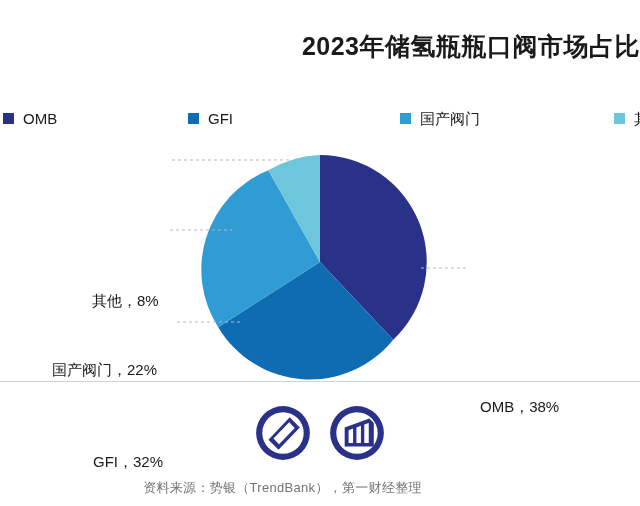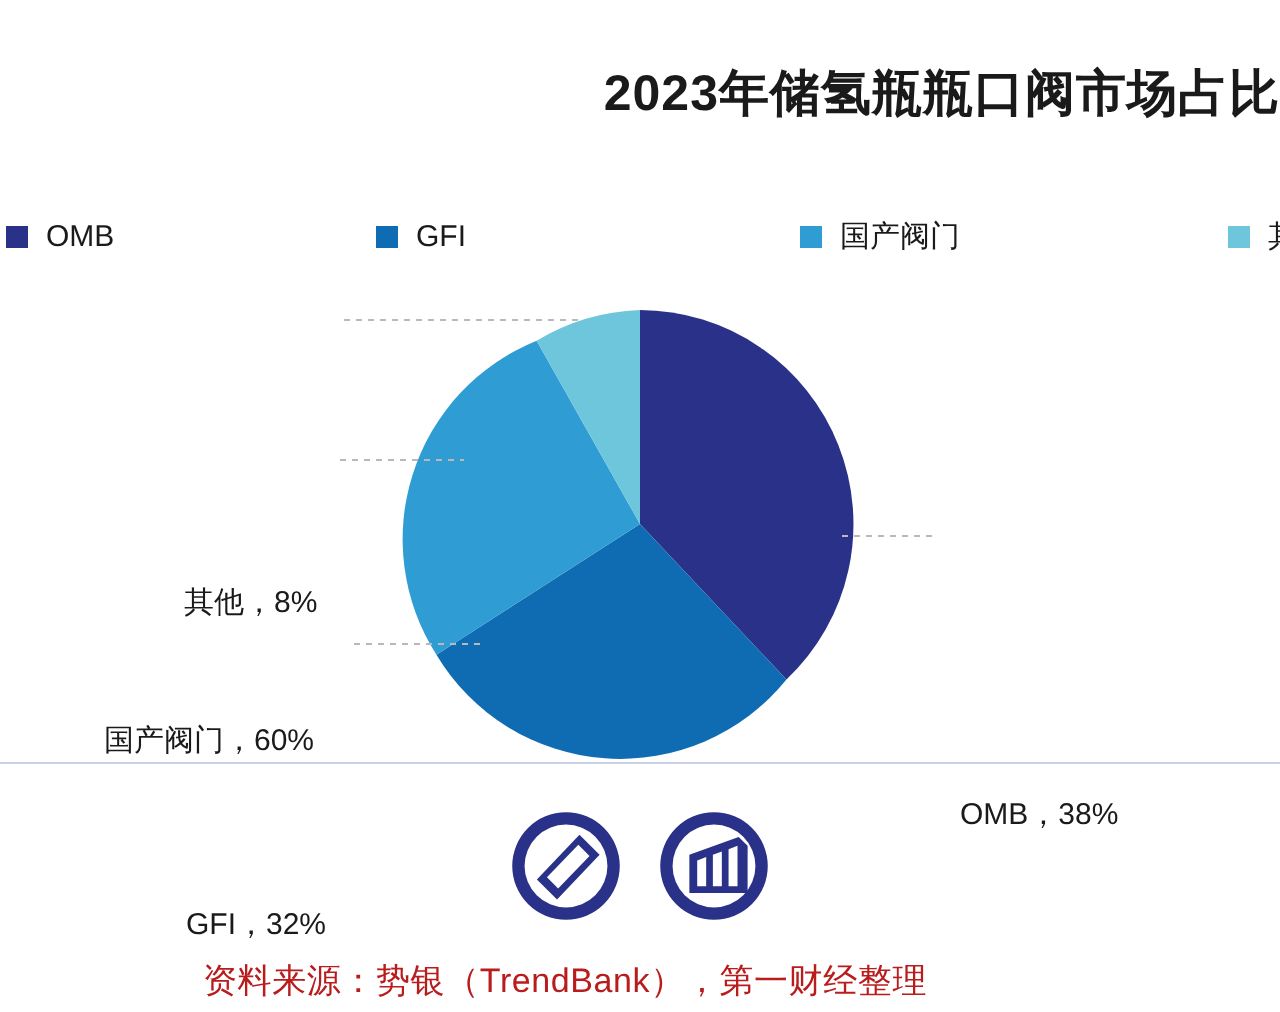--- a/index.html
+++ b/index.html
@@ -108,22 +108,22 @@
     gap: 18px;
   }
 
   
   .source {
     position: absolute;
     left: 0;
     top: 479px;
     width: 565px;
     text-align: center;
-    font-size: 17px;
-    color: #b91c1c;
+    font-size: 13px;
+    color: #737373;
     letter-spacing: 0.3px;
   }
 </style>
 </head>
 <body>
 
 <div class="chart-title">2023年储氢瓶瓶口阀市场占比</div>
 
 <div class="legend">
 
@@ -163,21 +163,21 @@
 
     <g stroke="#b9b9b9" stroke-width="1" stroke-dasharray="3,3" fill="none">
       <line x1="172" y1="20" x2="292" y2="20"></line>
       <line x1="170" y1="90" x2="232" y2="90"></line>
       <line x1="177" y1="182" x2="240" y2="182"></line>
       <line x1="421" y1="128" x2="466" y2="128"></line>
     </g>
   </svg>
 
   <div class="callout co-other">其他，8%</div>
-  <div class="callout co-dom">国产阀门，60%</div>
+  <div class="callout co-dom">国产阀门，22%</div>
   <div class="callout co-gfi">GFI，32%</div>
   <div class="callout co-omb">OMB，38%</div>
 
 </div>
 
 <div class="divider"></div>
 
 <div class="logos">
 
   <svg width="56" height="56" viewBox="0 0 100 100">

